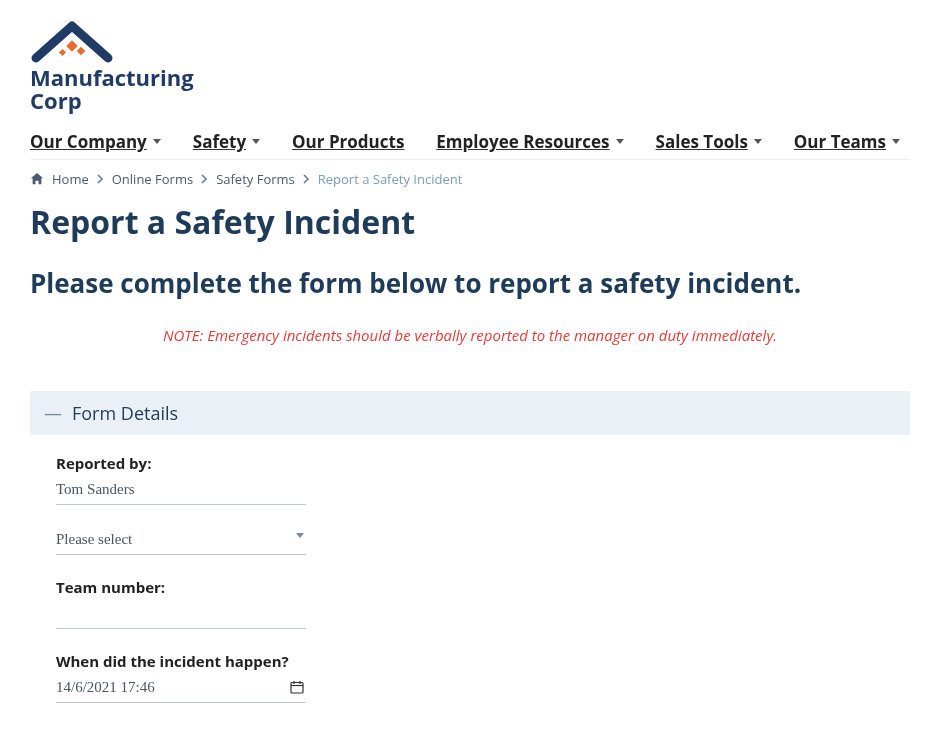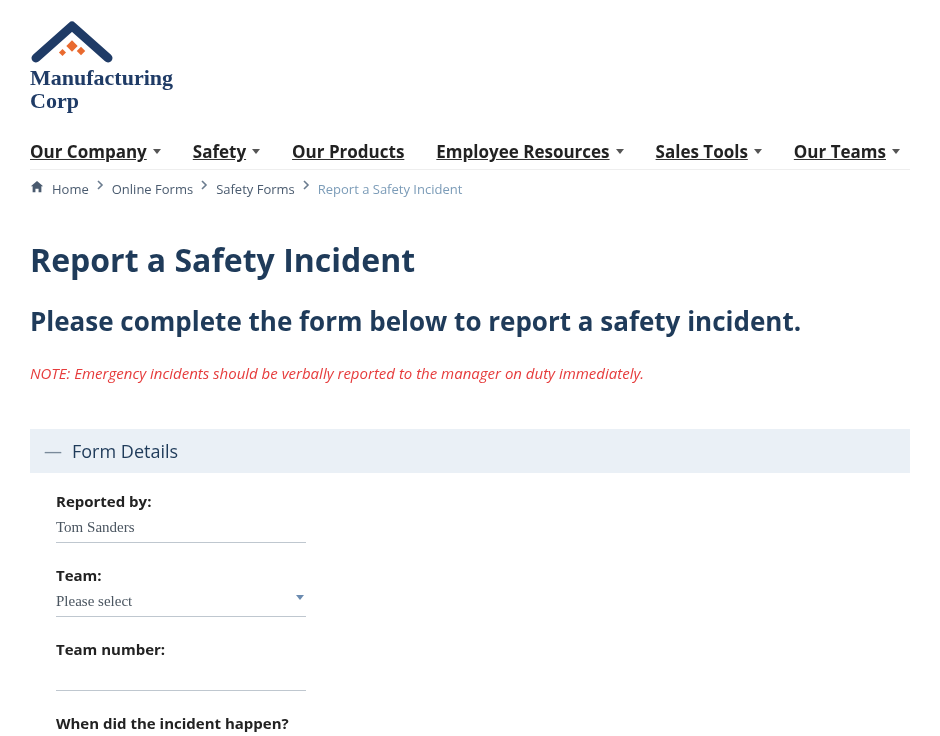--- a/index.html
+++ b/index.html
@@ -4,21 +4,21 @@
   <style>
     * { box-sizing: border-box; margin: 0; padding: 0; }
     body {
       font-family: "Segoe UI", "Open Sans", Arial, sans-serif;
       background: #fff;
       color: #333;
       width: 940px;
       padding: 18px 30px 0 30px;
     }
     
-    .logo-wrap { margin-bottom: 28px; font-family: Liberation Serif, serif; }
+    .logo-wrap { margin-bottom: 18px; }
     .logo-wrap svg { display: block; }
     .logo-text {
       font-size: 22px;
       font-weight: 700;
       color: #1f3b66;
       line-height: 1.05;
       margin-top: 2px;
     }
     
     .main-nav {
@@ -41,25 +41,25 @@
     .caret-down {
       width: 0; height: 0;
       border-left: 4px solid transparent;
       border-right: 4px solid transparent;
       border-top: 5px solid #555;
       display: inline-block;
     }
     
     .breadcrumb {
       display: flex;
-      align-items: flex-start;
+      align-items: center;
       gap: 8px;
       font-size: 13px;
       color: #4a5b6f;
-      margin-bottom: 40px;
+      margin-bottom: 12px;
     }
     .breadcrumb .crumb { cursor: pointer; color: #4a5b6f; }
     .breadcrumb .crumb.current { color: #7c9cb8; cursor: default; }
     .crumb-sep { color: #6b7c8f; }
     .home-icon { width: 14px; height: 14px; }
     
     h1.page-title {
       font-size: 32px;
       font-weight: 700;
       color: #1f3b5a;
@@ -69,20 +69,21 @@
       font-size: 26px;
       font-weight: 700;
       color: #1f3b5a;
       margin-bottom: 24px;
     }
     .note-text {
       color: #e63c3c;
       font-style: italic;
       font-size: 15px;
       margin-bottom: 46px;
+      text-align: center;
     }
     
     .section-bar {
       background: #eaf0f6;
       padding: 10px 14px;
       display: flex;
       align-items: center;
       gap: 10px;
       margin-bottom: 18px;
     }
@@ -212,21 +213,20 @@
 </div>
 
 <div class="form-body">
 
   <div class="field-row">
     <label class="field-label">Reported by:</label>
     <input class="text-input" type="text" value="Tom Sanders" style="">
   </div>
 
   <div class="field-row">
-    <label class="field-label">Team:</label>
     <div class="select-wrap">
       <input class="select-input" type="text" readonly="" value="Please select" style="">
       <span class="select-caret"></span>
     </div>
   </div>
 
   <div class="field-row">
     <label class="field-label">Team number:</label>
     <input class="text-input" type="text" value="" style="">
   </div>

